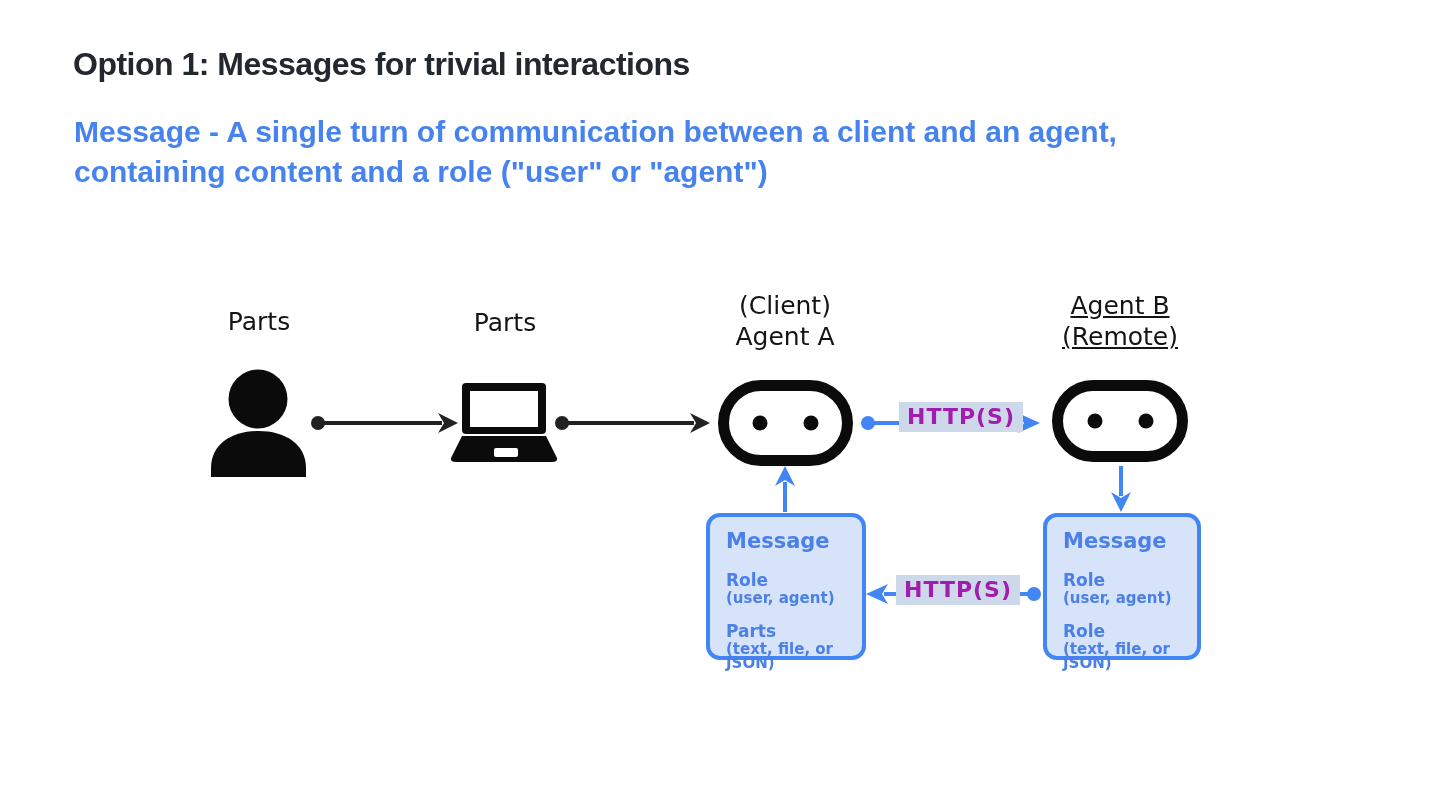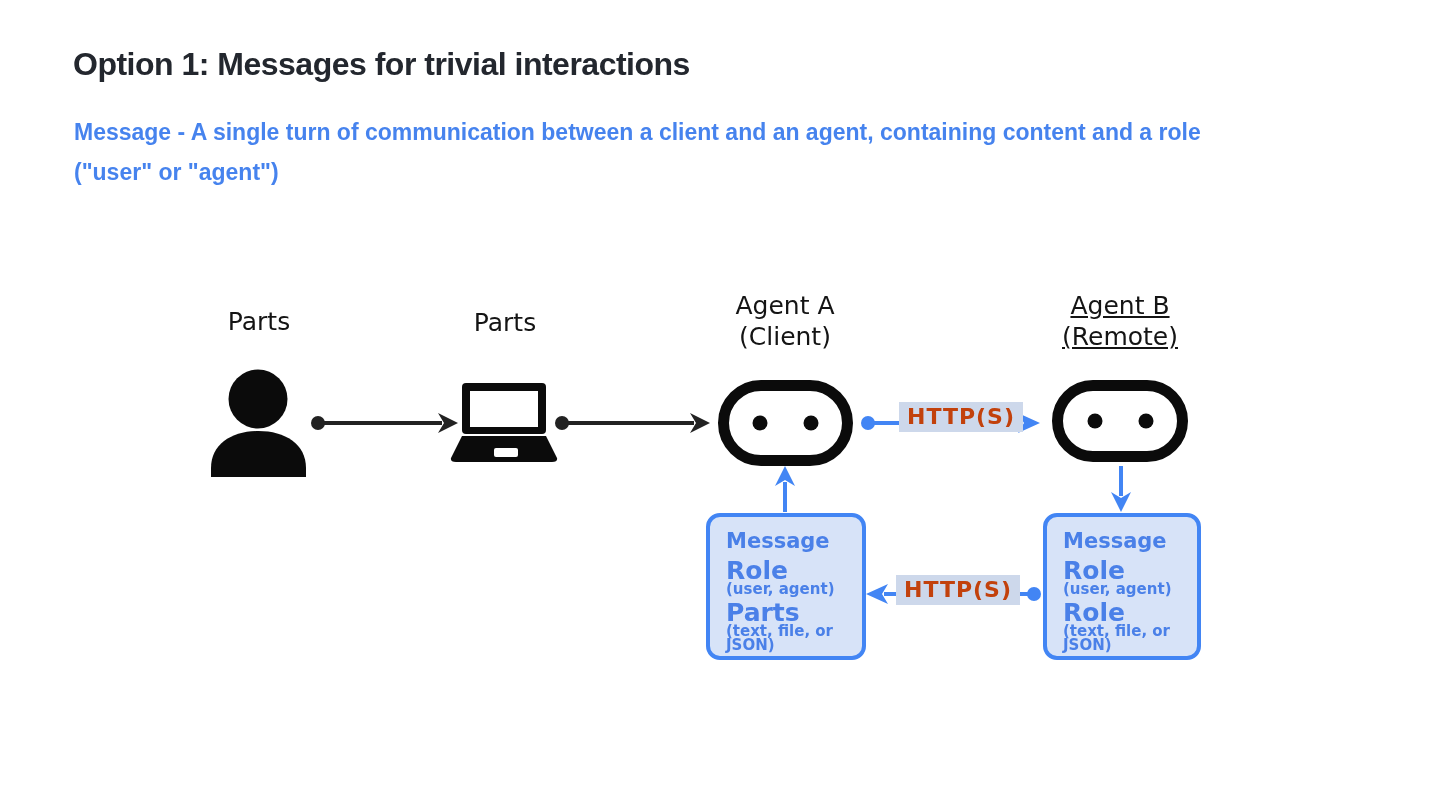--- a/index.html
+++ b/index.html
@@ -10,69 +10,69 @@
     overflow:hidden;
     font-family:"Liberation Sans","DejaVu Sans",sans-serif;
   }
   .title{
     position:absolute;left:73px;top:46px;
     font-size:32px;font-weight:800;letter-spacing:-0.5px;
     color:#23272e;
   }
   .subtitle{
     position:absolute;left:74px;top:112px;width:1150px;
-    font-size:23px;font-weight:700;line-height:40px;
+    font-size:30px;font-weight:700;line-height:40px;
     color:#4683ee;
   }
   .node-label{
     position:absolute;text-align:center;
     font-size:25px;font-weight:400;color:#141414;
     font-family:"DejaVu Sans",sans-serif;
     line-height:31px;
   }
   .svg-layer{position:absolute;left:0;top:0;}
   .http-label{
     position:absolute;
     font-family:"DejaVu Sans",sans-serif;
-    font-size:22px;font-weight:700;color:#c2410c;
+    font-size:22px;font-weight:700;color:#a21caf;
     background:#cdd8eb;
     padding:2px 8px 3px 8px;
     letter-spacing:1px;
   }
   .msg-box{
     position:absolute;top:513px;width:160px;height:147px;
     box-sizing:border-box;
     background:#d7e3f8;
     border:4px solid #4285f4;
     border-radius:14px;
     padding:11px 6px 4px 16px;
     font-family:"DejaVu Sans",sans-serif;
     color:#4a80e8;
   }
   .msg-box .box-title{font-size:21px;font-weight:700;line-height:26px;}
-  .msg-box .field-name{font-size:25px;font-weight:700;line-height:22px;margin-top:6px;}
+  .msg-box .field-name{font-size:17px;font-weight:700;line-height:22px;margin-top:15px;}
   .msg-box .field-detail{font-size:15px;font-weight:700;line-height:14px;}
 </style>
 </head>
 <body>
 
 <div class="slide">
 
   <div class="title">Option 1: Messages for trivial interactions</div>
   <div class="subtitle">Message - A single turn of communication between a client and an agent, containing content and a role ("user" or "agent")</div>
 
   <div class="node-label" style="left:189px;top:306px;width:140px;">
     <div>Parts</div>
   </div>
   <div class="node-label" style="left:435px;top:307px;width:140px;">
     <div>Parts</div>
   </div>
   <div class="node-label" style="left:705px;top:290px;width:160px;">
+    <div>(Client)</div>
     <div>Agent A</div>
-    <div>(Client)</div>
   </div>
   <div class="node-label" style="left:1040px;top:290px;width:160px;text-decoration:underline;">
     <div>Agent B</div>
     <div>(Remote)</div>
   </div>
 
   <svg class="svg-layer" width="1440" height="810" viewBox="0 0 1440 810">
 
     <g>
       <circle cx="258" cy="399" r="29.5" fill="#0b0b0b"></circle>

